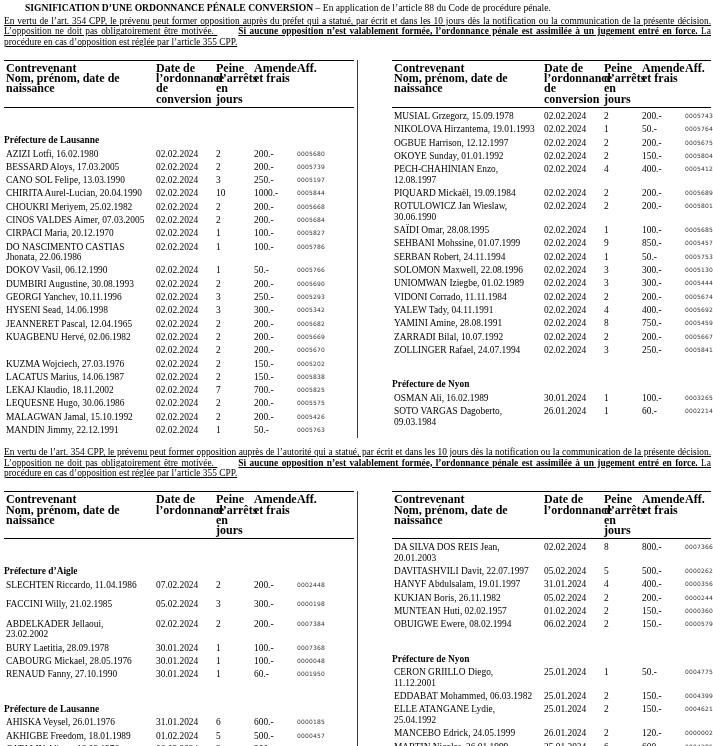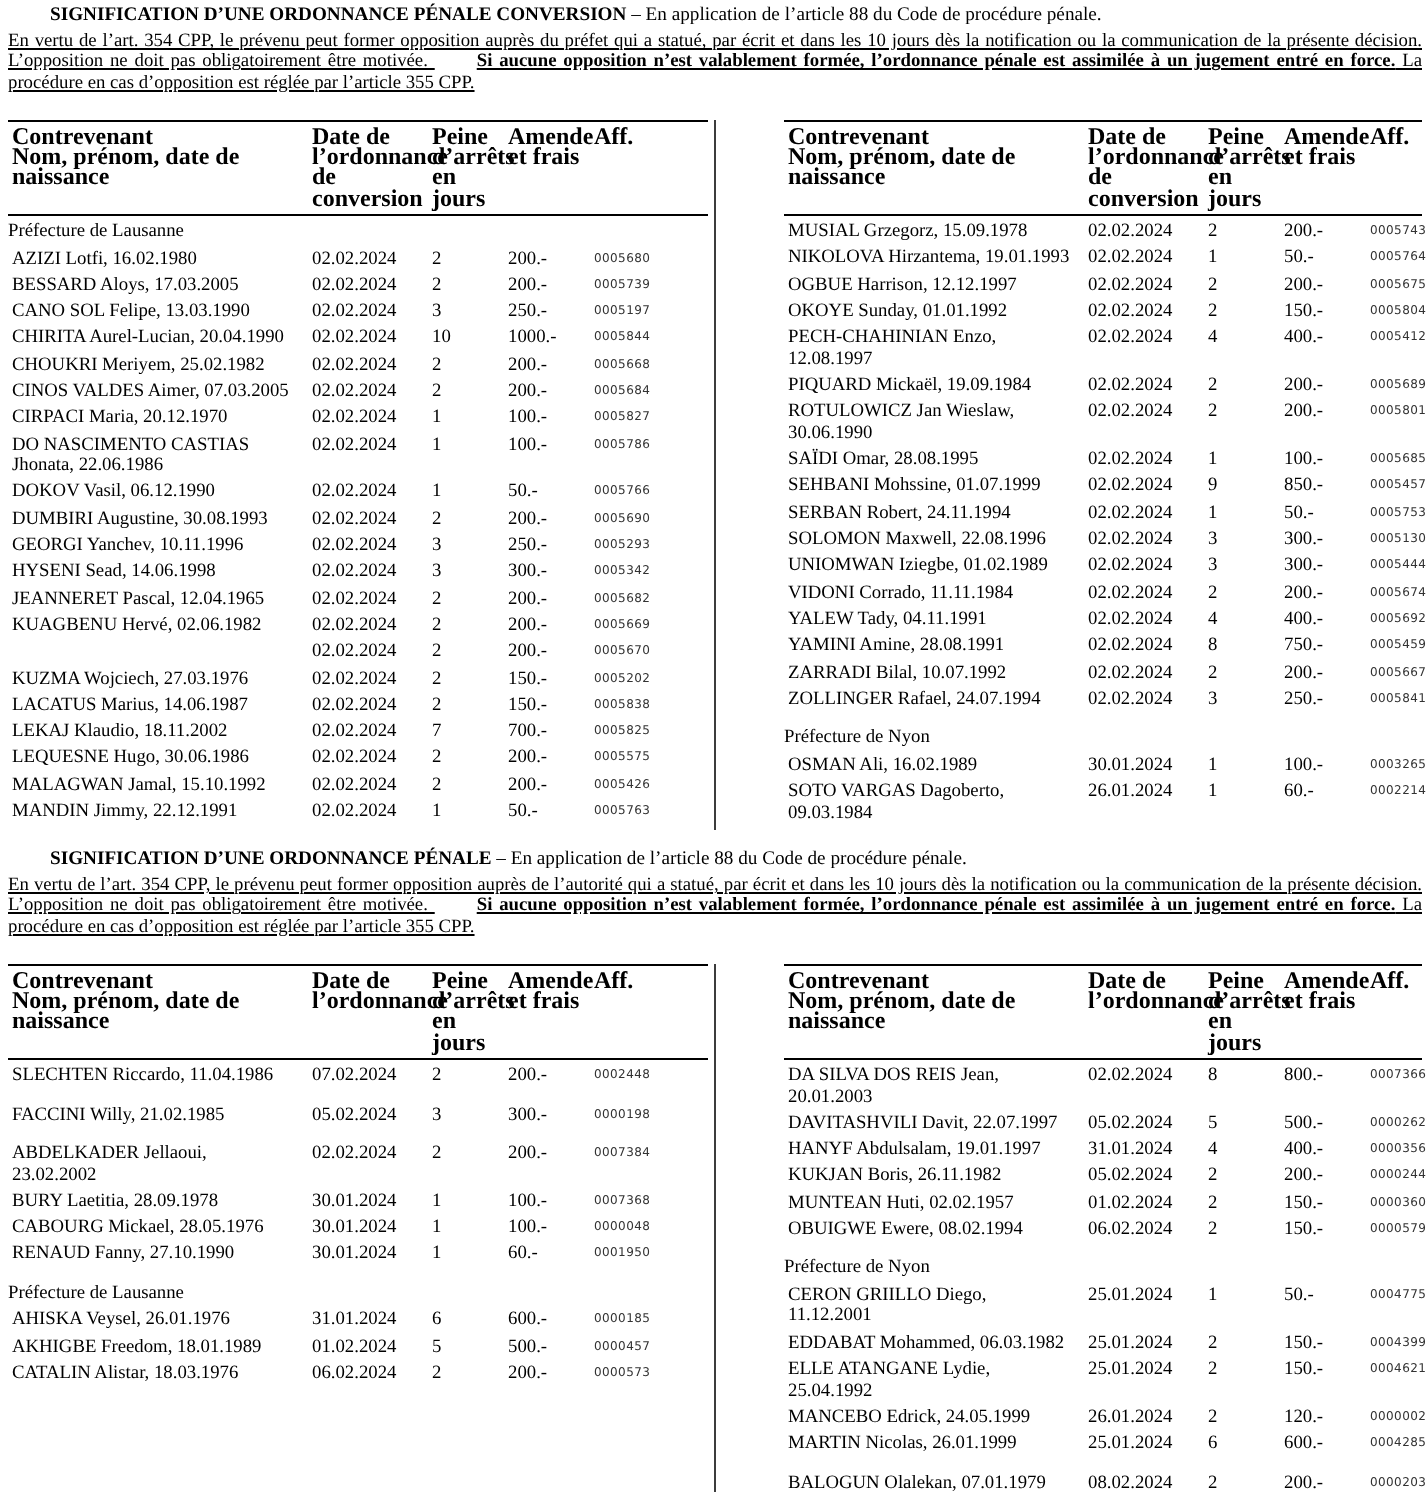--- a/index.html
+++ b/index.html
@@ -22,21 +22,21 @@
   .c { flex-shrink:0; }
   .c.name { width:150px; padding-left:2px; white-space:pre-line; }
   .c.date { width:60px; }
   .c.days { width:38px; }
   .c.amount { width:43px; }
   .c.aff { flex:1; }
   .tbody { padding-top:3px; font-size:9.4px; }
   .row { display:flex; margin-bottom:2.8px; }
   .row .c { line-height:10.5px; }
   .row .c.aff { font-family:"DejaVu Sans", sans-serif; font-size:6px; line-height:8px; padding-top:1px; color:#333; letter-spacing:.2px; }
-  .prefecture { font-weight:normal; font-size:9.4px; line-height:10.5px; margin-bottom:3px; }
+  .prefecture { font-weight:bold; font-size:9.4px; line-height:10.5px; margin-bottom:3px;margin-top:24px; }
   .group + .group { margin-top:9px; }
   .section2 { margin-top:9px; }
 </style>
 </head>
 <body>
 
 <div class="page">
 
   <section class="section1">
     <p class="title"><span class="tb">SIGNIFICATION D’UNE ORDONNANCE PÉNALE CONVERSION</span><span> – En application de l’article 88 du Code de procédure pénale.</span></p>
@@ -381,21 +381,20 @@
                     <div class="c aff">0002214</div>
                   </div>
               </div>
             </div>
           </div>
       </div>
     </div>
   </section>
 
   <section class="section2">
-    <p class="title"><span class="tb">SIGNIFICATION D’UNE ORDONNANCE PÉNALE</span><span> – En application de l’article 88 du Code de procédure pénale.</span></p>
     <p class="intro"><span>En vertu de l’art. 354 CPP, le prévenu peut former opposition auprès de l’autorité qui a statué, par écrit et dans les 10 jours dès la notification ou la communication de la présente décision. L’opposition ne doit pas obligatoirement être motivée. </span><span class="tb">Si aucune opposition n’est valablement formée, l’ordonnance pénale est assimilée à un jugement entré en force.</span><span> La procédure en cas d’opposition est réglée par l’article 355 CPP.</span></p>
 
     <div class="tables">
       <div class="divider"></div>
 
       <div class="tcol left">
         <div class="thead">
           <div class="c name">Contrevenant
 Nom, prénom, date de naissance</div>
           <div class="c date">Date de
@@ -403,20 +402,21 @@
           <div class="c days">Peine
 d’arrêts
 en jours</div>
           <div class="c amount">Amende
 et frais</div>
           <div class="c aff">Aff.</div>
         </div>
         <div class="tbody">
 
         <div class="group">
+              <div class="prefecture">Préfecture d’Aigle</div>
               <div>
 
               <div class="row">
                     <div class="c name">SLECHTEN Riccardo, 11.04.1986</div>
                     <div class="c date">07.02.2024</div>
                     <div class="c days">2</div>
                     <div class="c amount">200.-</div>
                     <div class="c aff">0002448</div>
                   </div>
               </div>

